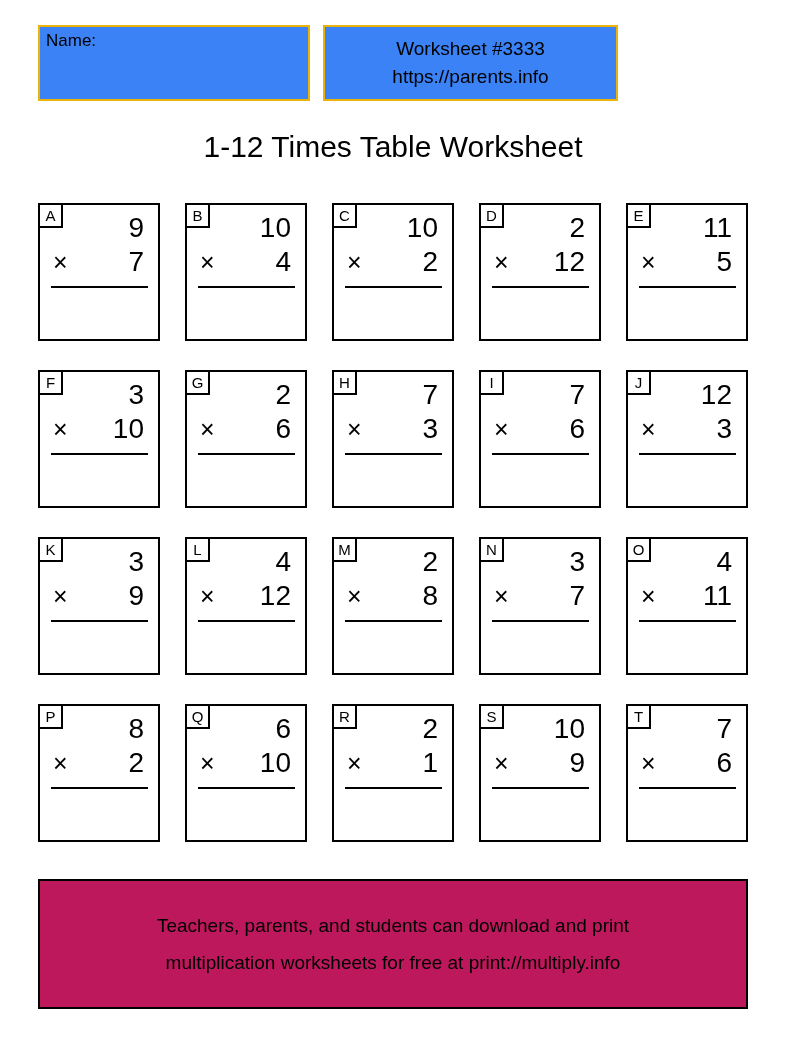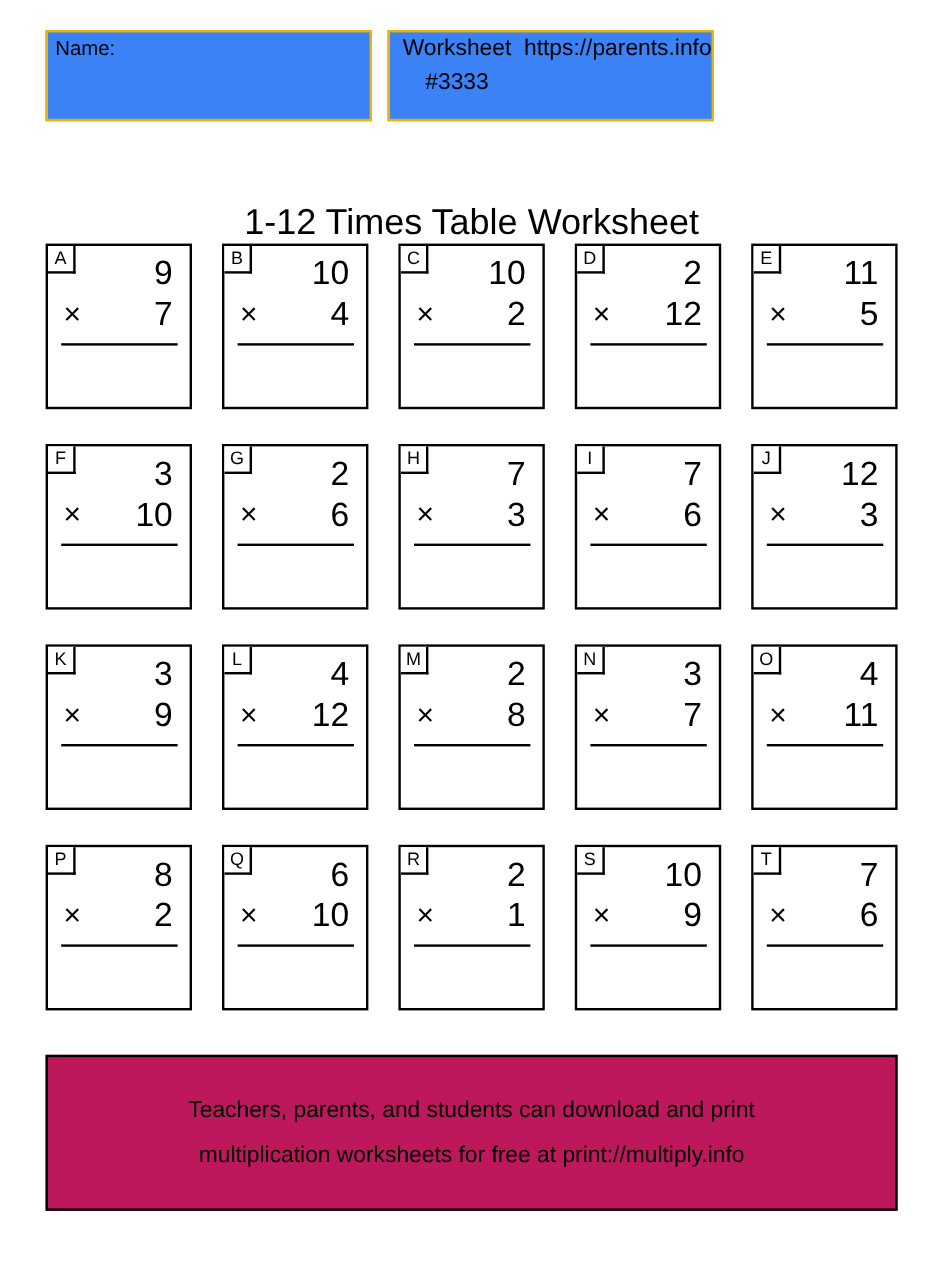--- a/index.html
+++ b/index.html
@@ -9,29 +9,29 @@
     font-family: "Liberation Sans", sans-serif;
     color: #000000;
     position: relative;
     overflow: hidden;
   }
   .page { position: relative; width: 786px; height: 1056px; background: #ffffff; }
 
   
   .hbox { position: absolute; border: 2px solid #eab308; background: #3b82f6; }
   .name-box  { left: 38px;  top: 25px; width: 272px; height: 76px; padding: 4px 0 0 6px; font-size: 17px; }
-  .info-box  { left: 323px; top: 25px; width: 272px; height: 76px;
-               display: flex; flex-direction: row; justify-content: center;
+  .info-box  { left: 323px; top: 25px; width: 295px; height: 76px;
+               display: flex; flex-direction: column; justify-content: center;
                text-align: center; font-size: 19px; line-height: 28px; }
   .date-box  { left: 588px; top: 25px; width: 160px; height: 75px; padding: 4px 0 0 6px; font-size: 17px; }
 
   
   .title {
     position: absolute; top: 130px; left: 0; width: 100%;
-    text-align: center; font-size: 30px; font-weight: 400; margin-top: 39px;
+    text-align: center; font-size: 30px; font-weight: 400;
   }
 
   
   .grid {
     position: absolute; left: 38px; top: 203px;
     display: grid;
     grid-template-columns: repeat(5, 122px);
     grid-auto-rows: 138px;
     column-gap: 25px; row-gap: 29px;
   }

